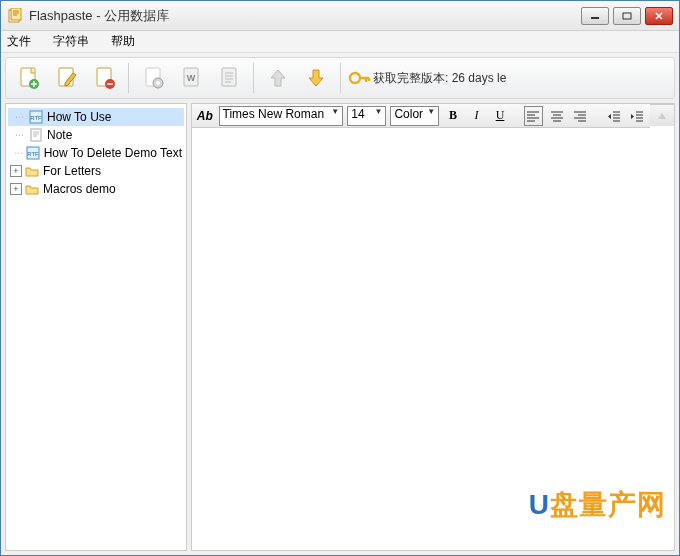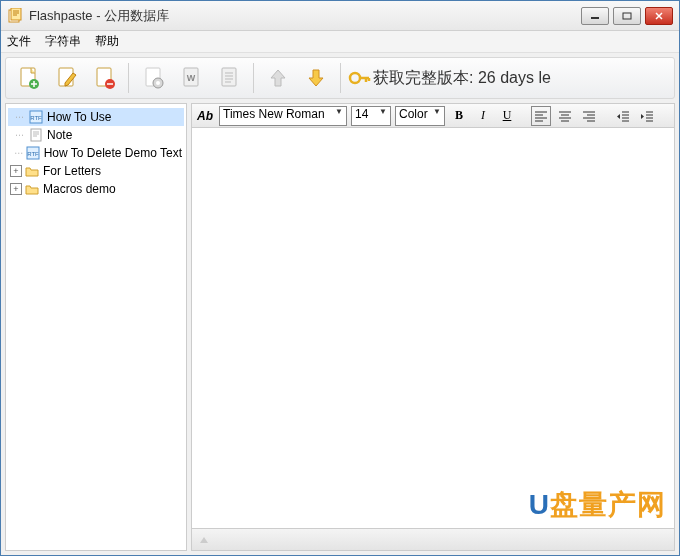--- a/index.html
+++ b/index.html
@@ -4,35 +4,35 @@
 <style>
 * { box-sizing: border-box; margin: 0; padding: 0; }
 body { font-family: "Microsoft YaHei", Tahoma, sans-serif; font-size: 12px; background: #fff; overflow: hidden; }
 .window { width: 680px; height: 556px; border: 1px solid #4a7db0; display: flex; flex-direction: column; background: #f0f0f0; }
 .titlebar { height: 30px; background: linear-gradient(#f8f8f8,#e8e8e8); display: flex; align-items: center; padding: 0 6px; border-bottom: 1px solid #d0d0d0; }
 .titlebar .tb-icon { width: 16px; height: 16px; margin-right: 6px; }
 .titlebar .title { flex: 1; color: #333; font-size: 13px; }
 .winbtns { display: flex; gap: 4px; }
 .winbtn { width: 28px; height: 18px; border: 1px solid #888; border-radius: 2px; display: flex; align-items: center; justify-content: center; font-size: 10px; cursor: pointer; background: linear-gradient(#f8f8f8,#d8d8d8); }
 .winbtn.close { background: linear-gradient(#f08070,#c83020); border-color: #a02010; color: #fff; }
-.menubar { height: 22px; background: #f4f4f4; display: flex; align-items: center; padding: 0 6px; gap: 14px; border-bottom: 1px solid #e0e0e0; }
+.menubar { height: 22px; background: #f4f4f4; display: flex; align-items: center; padding: 0 6px; gap: 22px; border-bottom: 1px solid #e0e0e0; }
 .menubar span { cursor: pointer; font-size: 12px; }
 .toolbar { height: 42px; background: linear-gradient(#fdfdfd,#edeef0); border: 1px solid #d8d8d8; margin: 4px; border-radius: 3px; display: flex; align-items: center; padding: 0 4px; gap: 2px; }
 .tbtn { width: 36px; height: 36px; display: flex; align-items: center; justify-content: center; border-radius: 3px; cursor: pointer; }
 .tsep { width: 1px; height: 30px; background: #d0d0d0; margin: 0 4px; }
-.trial { display: flex; align-items: center; font-size: 16px; color: #333; justify-content: center; }
+.trial { display: flex; align-items: center; font-size: 12px; color: #333; justify-content: center; }
 .main { flex: 1; display: flex; margin: 0 4px 4px 4px; gap: 4px; min-height: 0; }
 .sidebar { width: 182px; background: #fff; border: 1px solid #ccc; padding: 4px 2px; overflow: auto; }
 .tree-item { display: flex; align-items: center; height: 18px; padding: 0 2px; cursor: pointer; }
 .tree-item.selected { background: #cce4ff; }
 .tree-dots { color: #aaa; font-size: 9px; width: 18px; text-align: center; letter-spacing: -1px; }
 .tree-exp { width: 12px; height: 12px; border: 1px solid #888; display:inline-flex; align-items:center; justify-content:center; font-size:9px; line-height:1; margin-right: 2px; color:#555; background:#fff; }
 .tree-ficon { width: 16px; height: 16px; margin-right: 3px; display:inline-flex; align-items:center; justify-content:center; }
 .tree-label { font-size: 12px; white-space: nowrap; }
-.content { flex: 1; display: flex; flex-direction: column; background: #fff; border: 1px solid #ccc; min-width: 0; position: relative; }
+.content { flex: 1; display: flex; flex-direction: row; background: #fff; border: 1px solid #ccc; min-width: 0; position: relative; }
 .fmtbar { height: 24px; background: linear-gradient(#fafafa,#e8e8e8); border-bottom: 1px solid #ccc; display: flex; align-items: center; padding: 0 3px; gap: 4px; overflow: hidden; }
 .fbtn { width: 20px; height: 20px; border: 1px solid transparent; display:flex; align-items:center; justify-content:center; cursor:pointer; font-size:12px; }
 .fsel { height: 20px; border: 1px solid #888; background: #fff; display:flex; padding: 0 3px; font-size: 12px; cursor:pointer; }
 .fsel .dd { margin-left: 4px; font-size: 8px; color:#333; }
 .editor { flex: 1; background: #fff; }
 .statusbar { height: 22px; background: linear-gradient(#f4f4f4,#e4e4e4); border-top: 1px solid #ccc; display:flex; align-items:center; }
 .watermark { position: absolute; right: 8px; bottom: 26px; text-align: right; pointer-events: none; }
 .watermark .wm1 { font-size: 28px; font-weight: bold; color: #2a6fb8; letter-spacing: 1px; }
 .watermark .wm1 .o { color: #f0a020; }
 .watermark .wm2 { font-size: 13px; color: #3080c8; font-weight: bold; }

